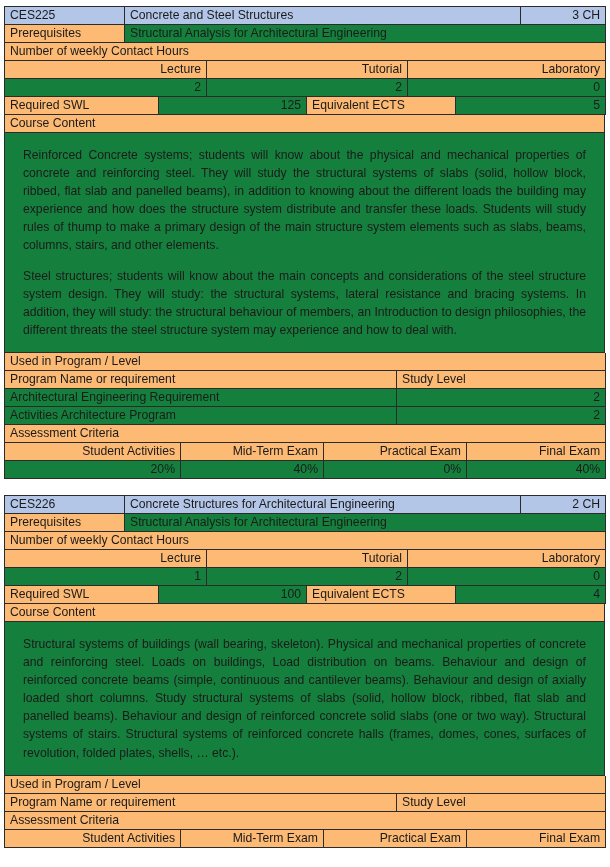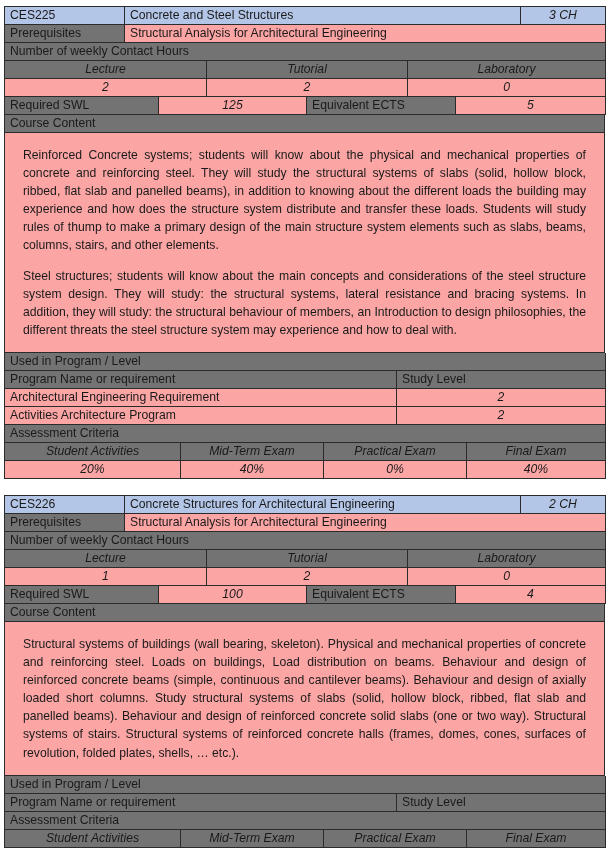--- a/index.html
+++ b/index.html
@@ -5,23 +5,23 @@
     html, body { margin: 0; padding: 0; background: #ffffff; }
     body { width: 610px; height: 867px; position: relative; overflow: hidden;
       font-family: "Liberation Sans", "DejaVu Sans", sans-serif; font-size: 12.2px; color: #1a1a1a; }
     .course { position: absolute; left: 4px; width: 601px; }
     .course.c1 { top: 6px; }
     .course.c2 { top: 495px; }
     table { border-collapse: collapse; width: 601px; table-layout: fixed; }
     td { border: 1px solid #2b2b2b; padding: 0 5px; height: 17px; line-height: 17px;
       white-space: nowrap; overflow: hidden; vertical-align: middle; }
     .blue { background: #b4c6e7; }
-    .green { background: #737373; }
-    .white { background: #fca5a5; }
-    .center { text-align: center; font-style: italic; }
+    .green { background: #fdba74; }
+    .white { background: #15803d; }
+    .center { text-align: right; }
     .content { white-space: normal; text-align: justify; line-height: 18.1px; height: auto;
       padding: 1px 6px 1px 6px; }
     .content p { margin: 12px; }
     .t-row td { border-top: none; }
   </style>
 </head>
 <body>
 
 <div class="course c1">
   <table>

